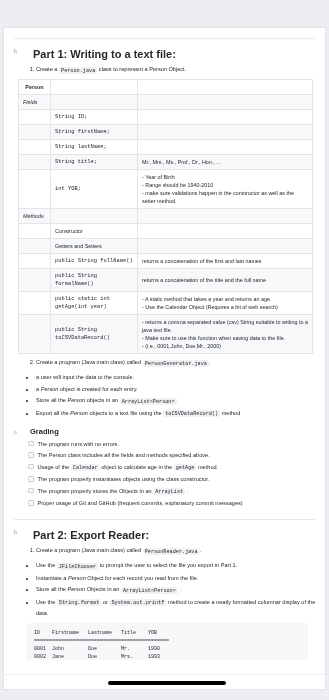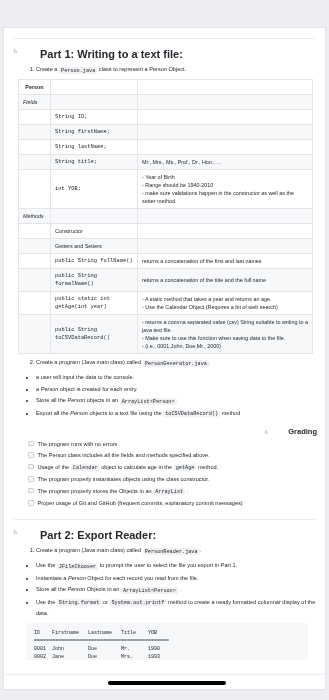--- a/index.html
+++ b/index.html
@@ -55,21 +55,21 @@
     height: 1px;
   }
   h2.section-heading {
     font-size: 11px;
     font-weight: bold;
     color: #24292f;
     line-height: 14px;
     margin: 0 0 3px 0;
     display: flex;
     align-items: flex-start;
-    gap: 20px;
+    gap: 13px;
     padding-left: 1px;
   }
   .anchor-icon {
     color: #b4b9c2;
     font-size: 6px;
     display: inline-block;
     transform: rotate(-45deg);
     width: 7px;
     line-height: 7px;
   }
@@ -130,23 +130,22 @@
     color: #24292f;
   }
   .multiline { white-space: pre-line; }
 
   .grading-title {
     font-size: 7.5px;
     font-weight: bold;
     color: #24292f;
     display: flex;
     align-items: center;
-    gap: 18px;
+    gap: 11px;
     margin: 8px 0 3px 1px;
-    justify-content: flex-end;
   }
   .grading-title .anchor-icon { font-size: 5px; width: 6px; }
   ul.tasklist {
     list-style: none;
     padding-left: 16px;
     margin: 2px 0 6px 0;
   }
   ul.tasklist > li {
     font-size: 5.6px;
     line-height: 11px;

